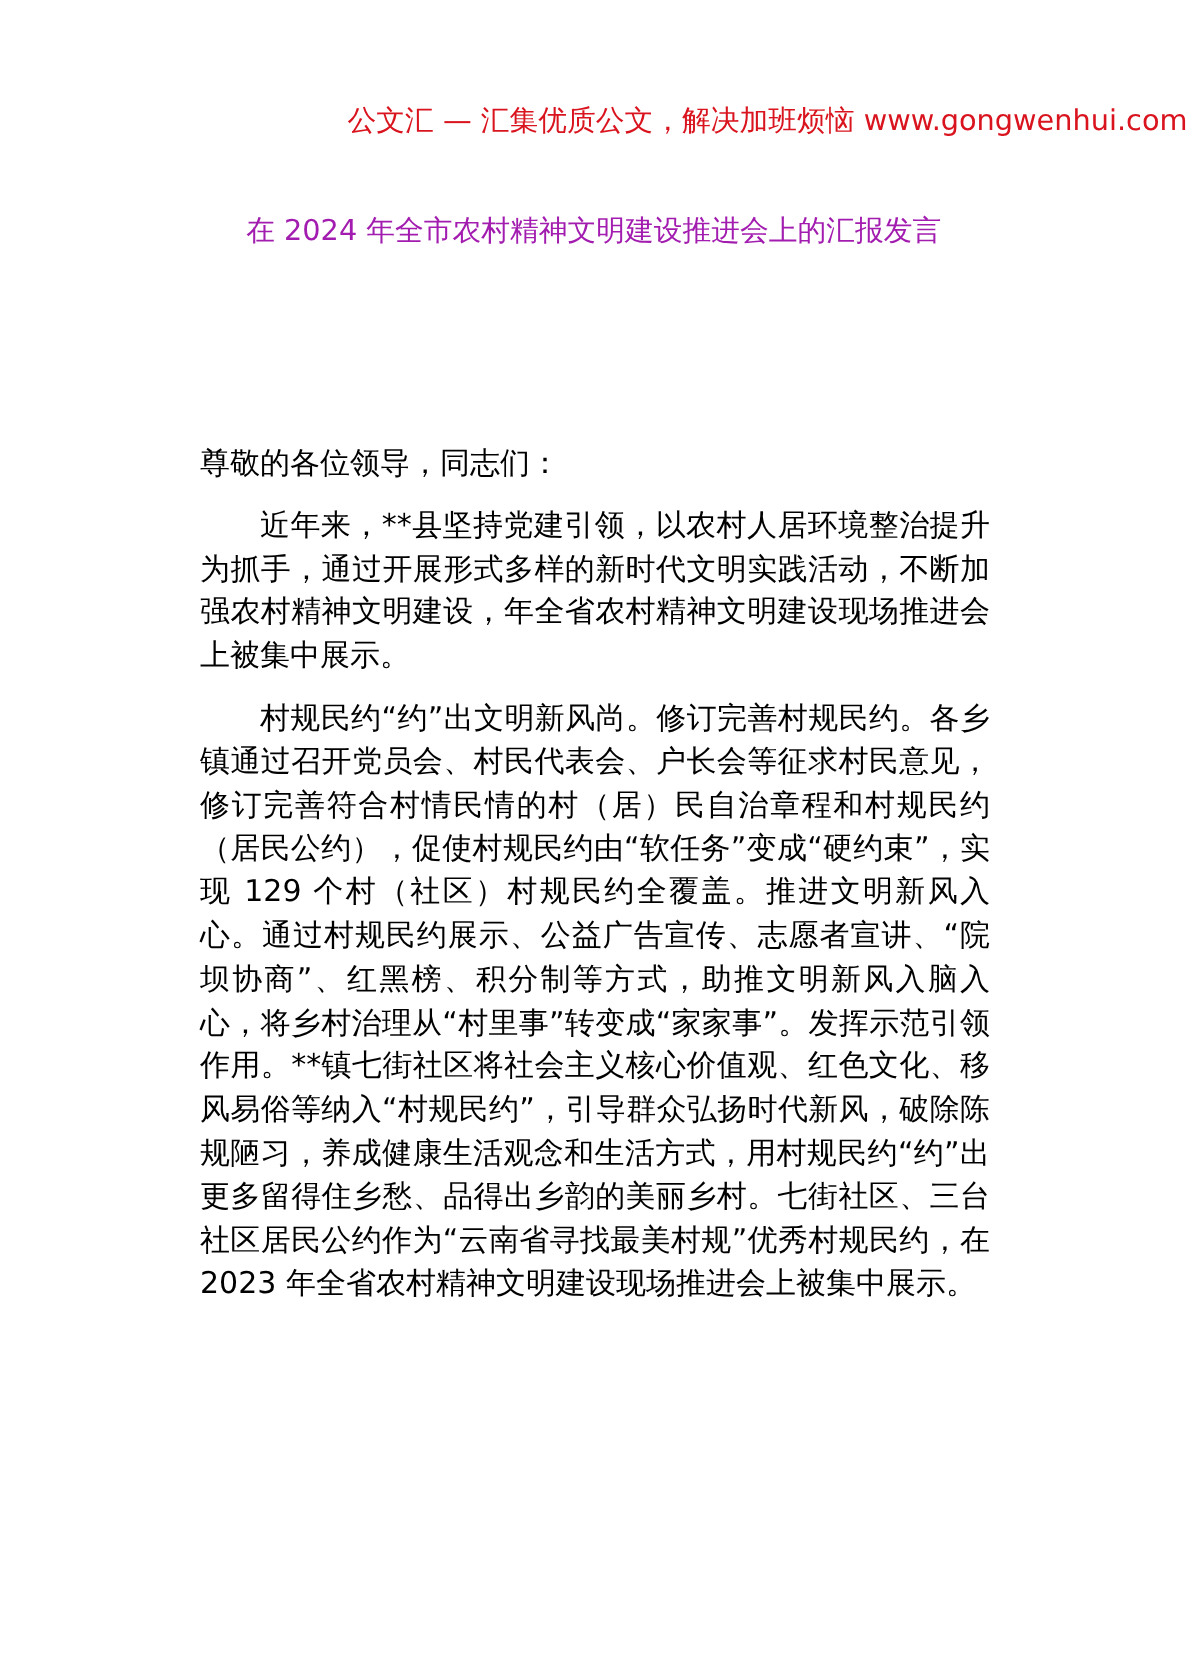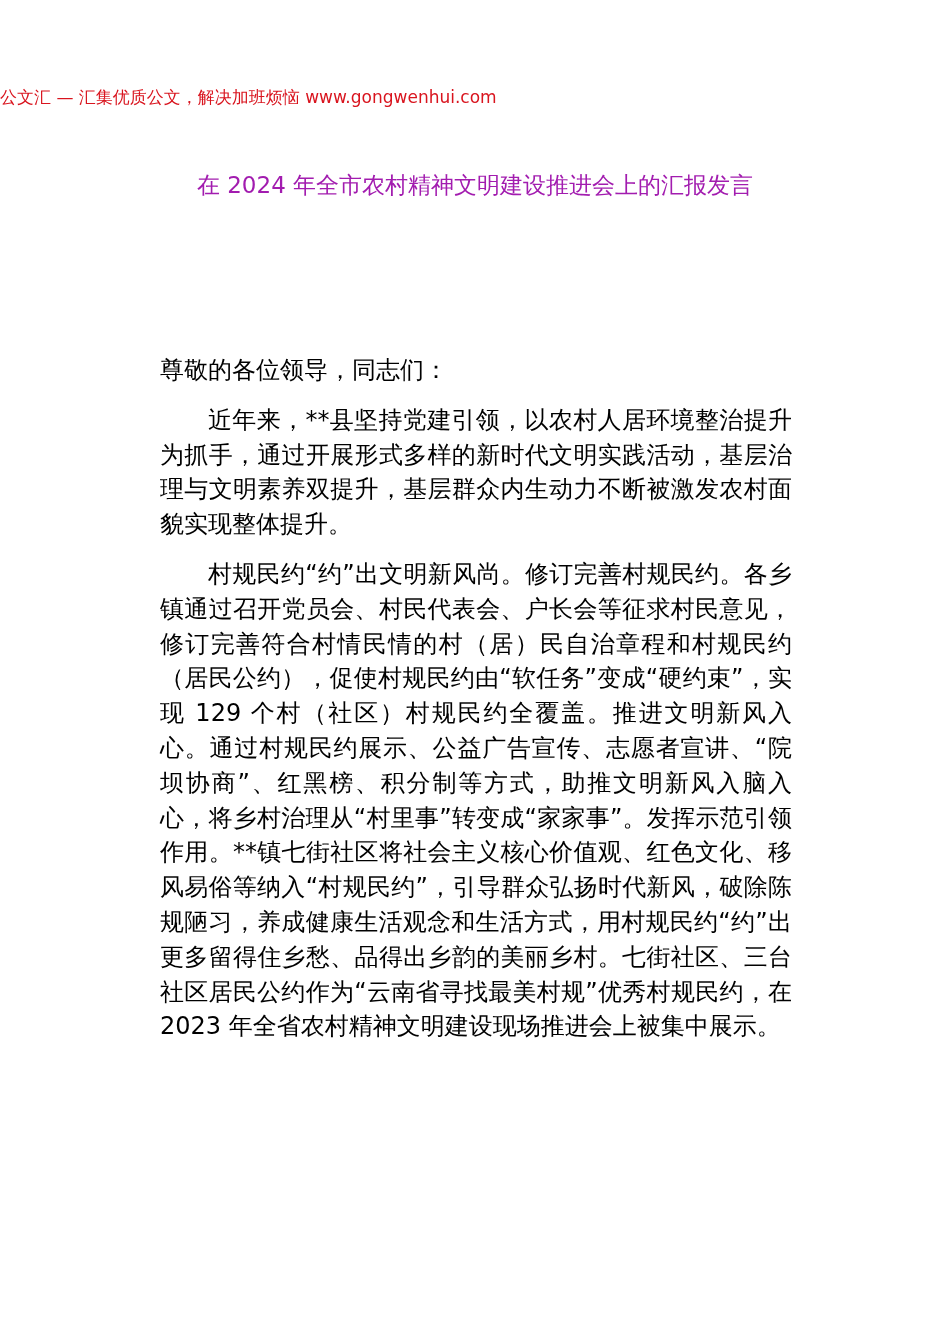--- a/index.html
+++ b/index.html
@@ -13,22 +13,22 @@
       position: relative;
       overflow: hidden;
       font-family: "DejaVu Sans", "Liberation Sans", sans-serif;
       color: #000000;
     }
     .header-banner {
       position: absolute;
       top: 84px;
       left: 0;
       width: 950px;
-      text-align: left;
-      font-size: 17px;
+      text-align: right;
+      font-size: 23px;
       line-height: 26px;
       color: #d9141e;
       letter-spacing: 0px;
     }
     .title {
       position: absolute;
       top: 150px;
       left: 120px;
       width: 710px;
       text-align: center;
@@ -58,15 +58,15 @@
   </style>
 </head>
 <body>
 
 <div class="header-banner">公文汇 — 汇集优质公文，解决加班烦恼 www.gongwenhui.com</div>
 
 <h1 class="title">在 2024 年全市农村精神文明建设推进会上的汇报发言</h1>
 
 <div class="body-text">
   <p>尊敬的各位领导，同志们：</p>
-  <p class="indent">近年来，**县坚持党建引领，以农村人居环境整治提升为抓手，通过开展形式多样的新时代文明实践活动，基层治理与文明素养双提升，基层群众内生动力不断被激发农村面貌实现整体提升。</p>
+  <p class="indent">近年来，**县坚持党建引领，以农村人居环境整治提升为抓手，通过开展形式多样的新时代文明实践活动，不断加强农村精神文明建设，年全省农村精神文明建设现场推进会上被集中展示。</p>
   <p class="indent">村规民约“约”出文明新风尚。修订完善村规民约。各乡镇通过召开党员会、村民代表会、户长会等征求村民意见，修订完善符合村情民情的村（居）民自治章程和村规民约（居民公约），促使村规民约由“软任务”变成“硬约束”，实现 129 个村（社区）村规民约全覆盖。推进文明新风入心。通过村规民约展示、公益广告宣传、志愿者宣讲、“院坝协商”、红黑榜、积分制等方式，助推文明新风入脑入心，将乡村治理从“村里事”转变成“家家事”。发挥示范引领作用。**镇七街社区将社会主义核心价值观、红色文化、移风易俗等纳入“村规民约”，引导群众弘扬时代新风，破除陈规陋习，养成健康生活观念和生活方式，用村规民约“约”出更多留得住乡愁、品得出乡韵的美丽乡村。七街社区、三台社区居民公约作为“云南省寻找最美村规”优秀村规民约，在 2023 年全省农村精神文明建设现场推进会上被集中展示。</p>
 </div>
 
 </body></html>

